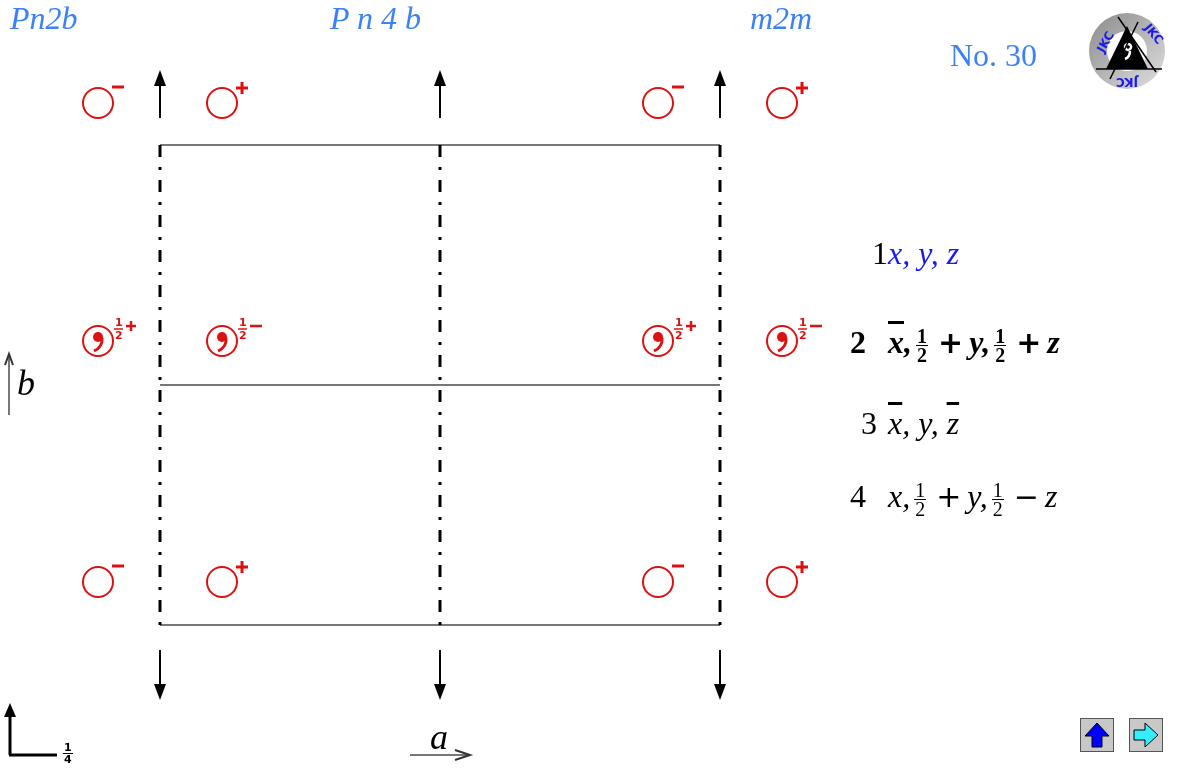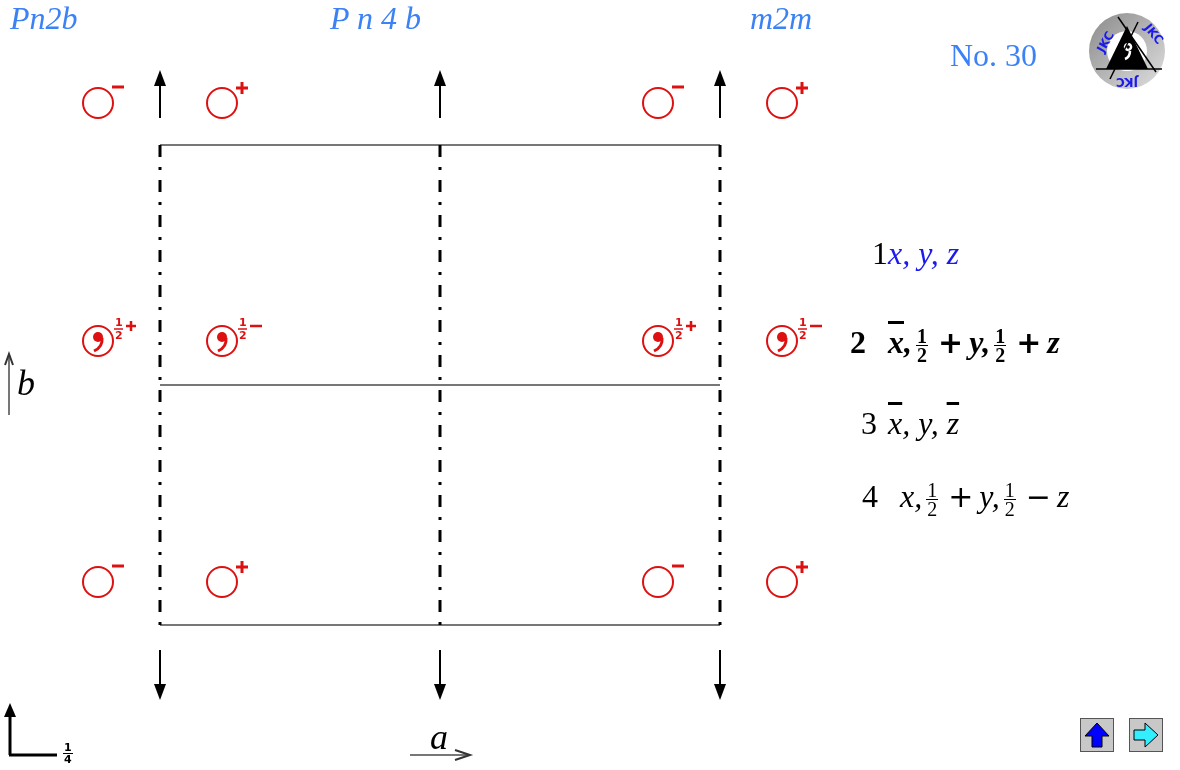--- a/index.html
+++ b/index.html
@@ -210,21 +210,21 @@
 </div>
 
 <div class="coord-row" style="top:324px;font-weight:bold;">
   <span class="num">2</span><span class="expr"><span class="bar">x</span>,<span class="frac"><span class="n">1</span><span class="d">2</span></span><span class="op">+</span><span>y</span>,<span class="frac"><span class="n">1</span><span class="d">2</span></span><span class="op">+</span><span>z</span></span>
 </div>
 
 <div class="coord-row" style="top:405px;text-align:center;">
   <span class="num">3</span><span class="expr"><span class="bar">x</span>, <span>y</span>, <span class="bar">z</span></span>
 </div>
 
-<div class="coord-row" style="top:478px;margin-left:12px;">
+<div class="coord-row" style="top:478px;">
   <span class="num">4</span><span class="expr"><span>x</span>,<span class="frac"><span class="n">1</span><span class="d">2</span></span><span class="op">+</span><span>y</span>,<span class="frac"><span class="n">1</span><span class="d">2</span></span><span class="op">−</span><span>z</span></span>
 </div>
 
 <div class="nav-btn" style="left:1080px;">
   <svg width="28" height="28" viewBox="0 0 28 28">
     <polygon points="14,2 26,15 19,15 19,26 9,26 9,15 2,15" fill="#0000ff" stroke="#000" stroke-width="1"></polygon>
   </svg>
 </div>
 <div class="nav-btn" style="left:1129px;">
   <svg width="28" height="28" viewBox="0 0 28 28">

